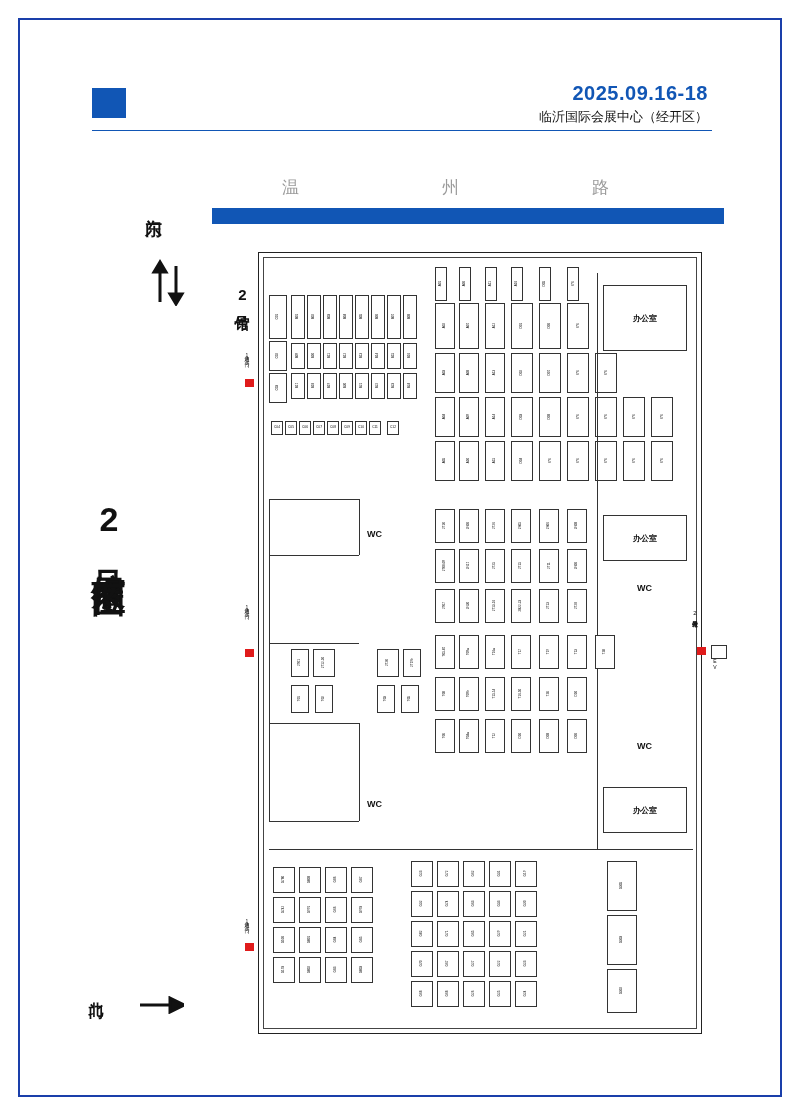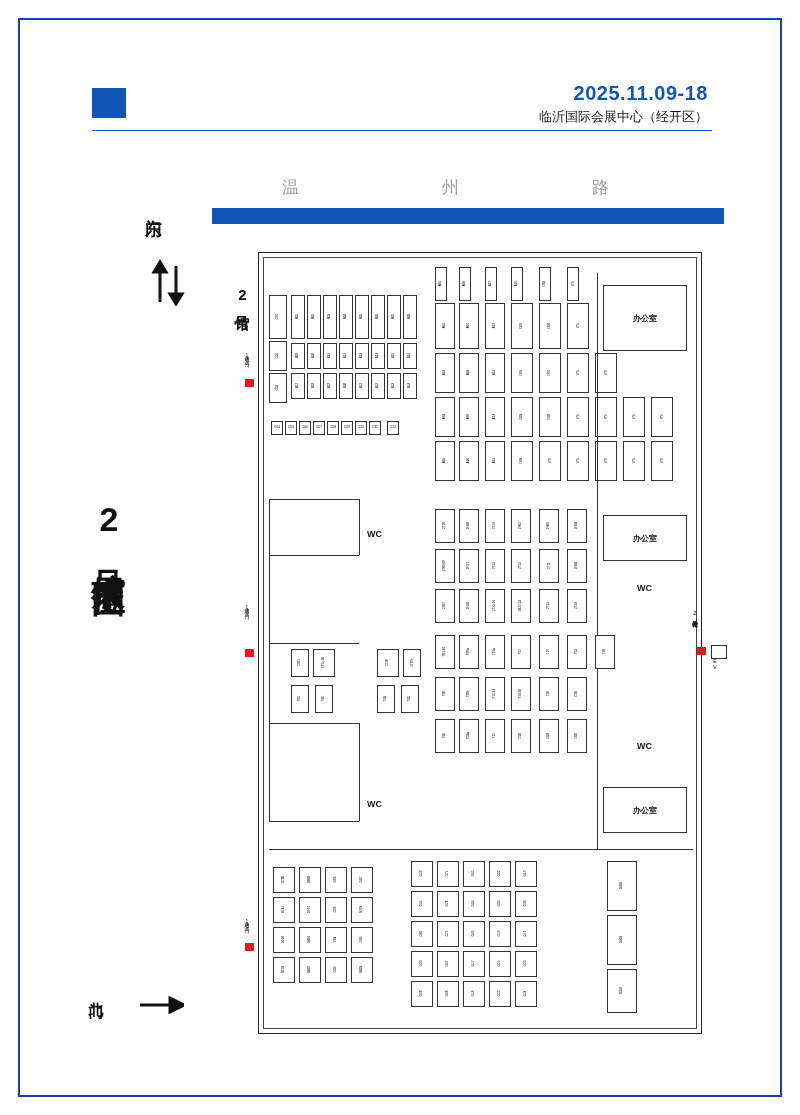--- a/index.html
+++ b/index.html
@@ -44,21 +44,21 @@
   .svc-box{position:absolute;border:1px solid #333;background:#fff;}
 </style>
 </head>
 <body>
 
 <div class="page">
   <div class="outer-frame"></div>
 
   <div class="hdr-square"></div>
   <div class="hdr-line"></div>
-  <div class="hdr-date">2025.11.09-18</div>
+  <div class="hdr-date">2025.09.16-18</div>
   <div class="hdr-venue">临沂国际会展中心（经开区）</div>
 
   <div class="vtitle">2号馆展位图</div>
 
   <div class="road-label road-l1">温</div>
   <div class="road-label road-l2">州</div>
   <div class="road-label road-l3">路</div>
   <div class="road-bar"></div>
 
   <div class="eastgate">东门</div>

